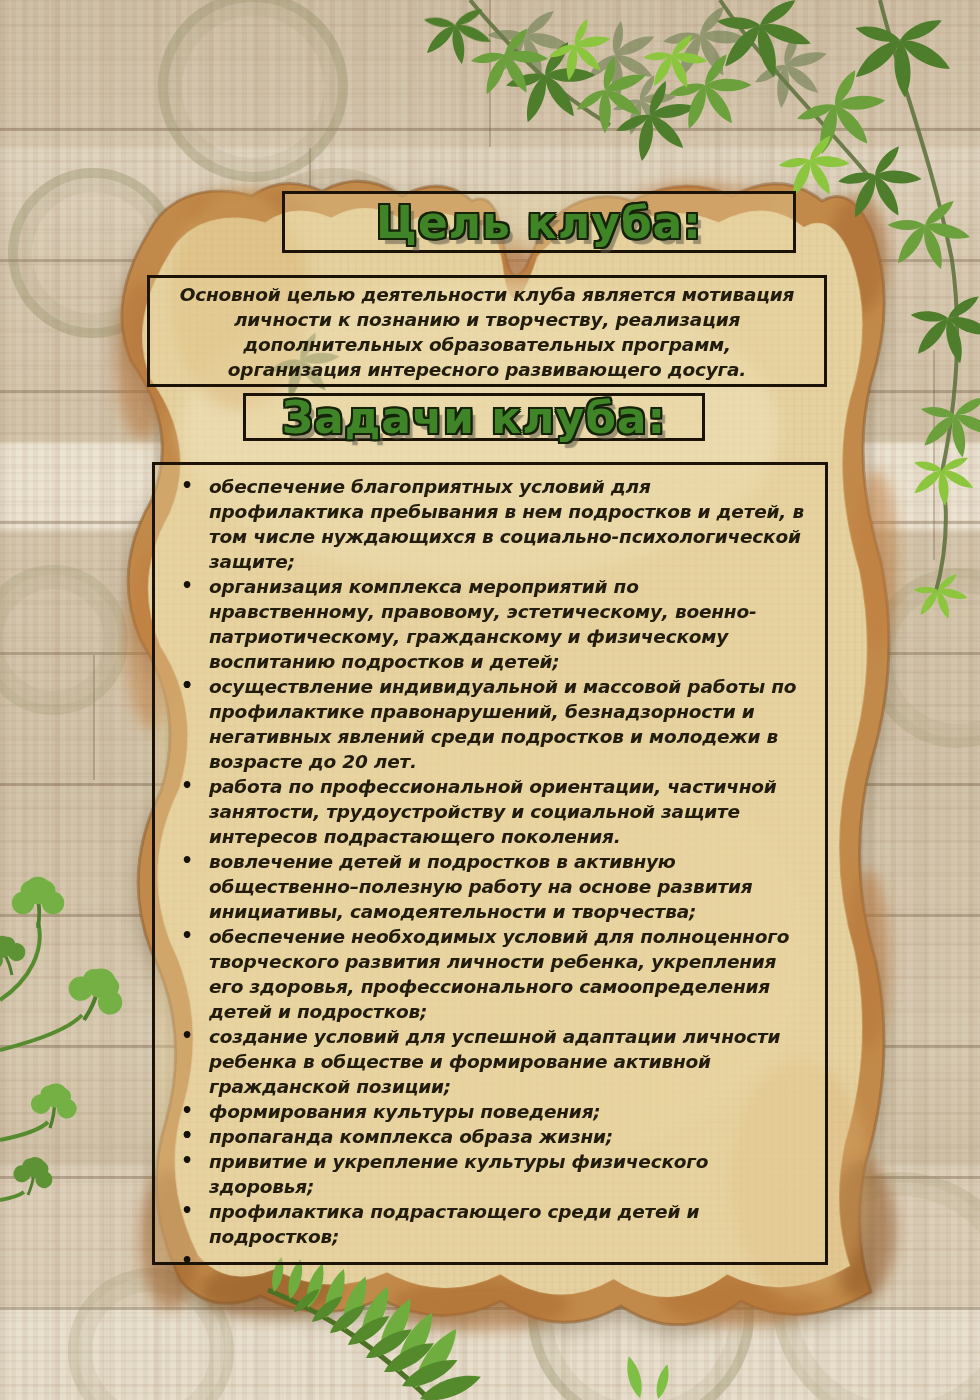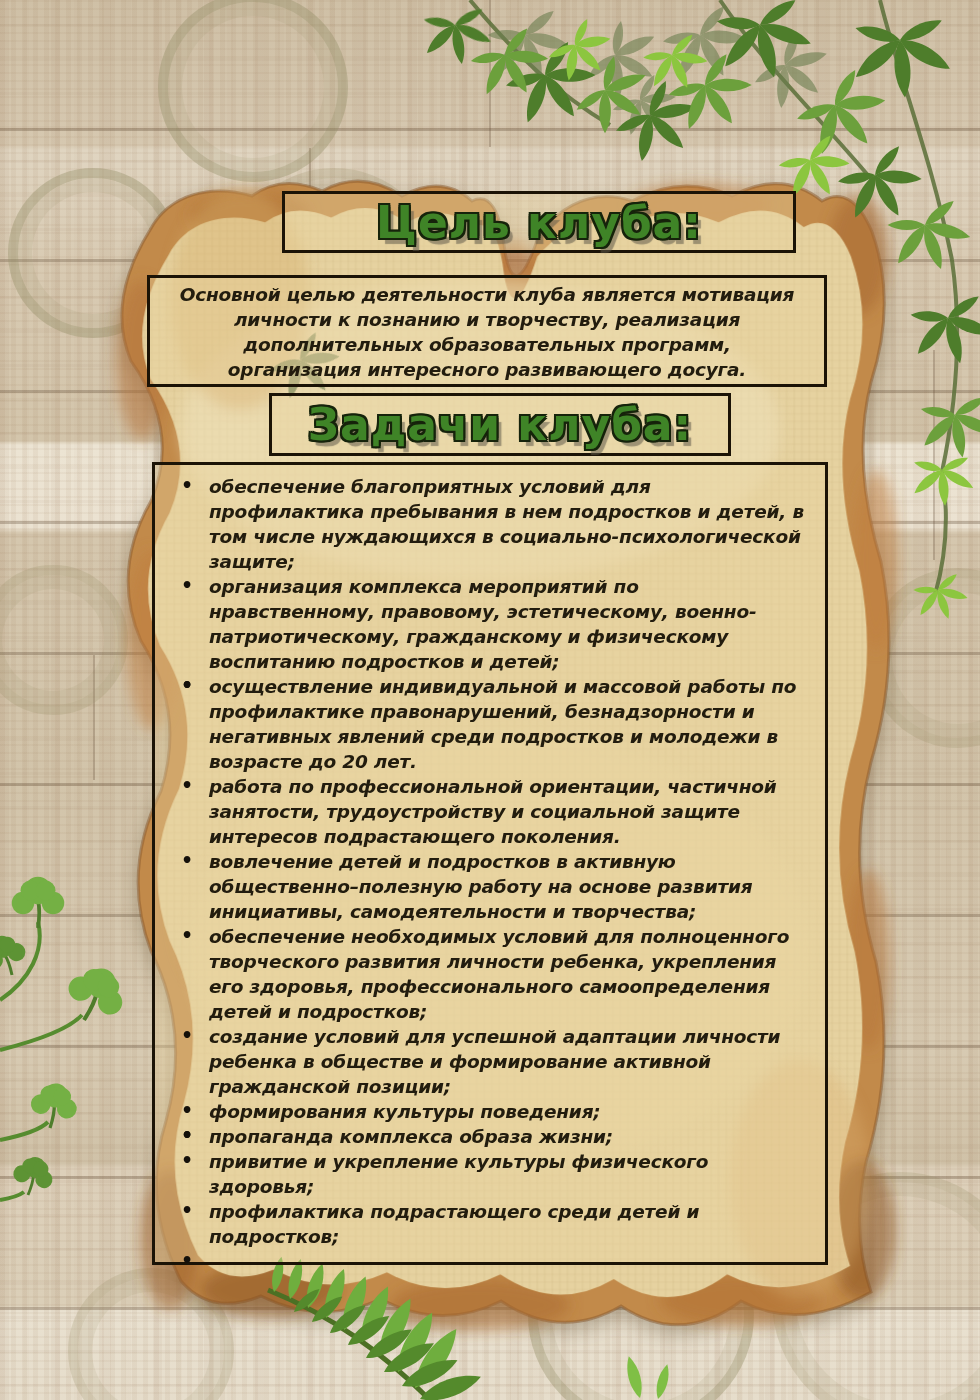--- a/index.html
+++ b/index.html
@@ -40,21 +40,21 @@
   .frame{position:absolute;z-index:6;border:3px solid var(--box_border);
          background:rgba(233,214,160,.38);}
   .title-box{display:flex;align-items:center;justify-content:center;}
   .title-text{font-weight:900;font-size:44px;letter-spacing:1px;color:var(--title_green);
     text-shadow:-2px -2px 0 #16230b,2px -2px 0 #16230b,-2px 2px 0 #16230b,2px 2px 0 #16230b,
                 0 -2px 0 #16230b,0 2px 0 #16230b,-2px 0 0 #16230b,2px 0 0 #16230b,
                 5px 6px 1px rgba(95,90,75,.55);
     white-space:nowrap;}
   .box-title-goal{left:243px;top:191px;width:514px;height:62px;margin-left:39px;}
   .box-goal{left:147px;top:275px;width:680px;height:112px;display:flex;align-items:flex-start;}
-  .box-title-tasks{left:243px;top:393px;width:462px;height:63px;margin-left:26px;}
+  .box-title-tasks{left:243px;top:393px;width:462px;height:48px;}
   .box-tasks{left:152px;top:462px;width:676px;height:803px;}
 
   .goal-text{width:100%;padding:4px 26px;text-align:center;
     font-style:italic;font-weight:bold;font-size:18.5px;line-height:25px;
     letter-spacing:-.2px;color:var(--text);}
   .task-list{list-style:none;padding:9px 16px 6px 22px;}
   .task-item{position:relative;padding-left:32px;font-style:italic;font-weight:bold;
     font-size:18.5px;line-height:25px;letter-spacing:-.2px;color:var(--text);}
   .bullet{position:absolute;left:4px;top:-1px;font-style:normal;font-size:19px;color:#14100a;}
 </style>

